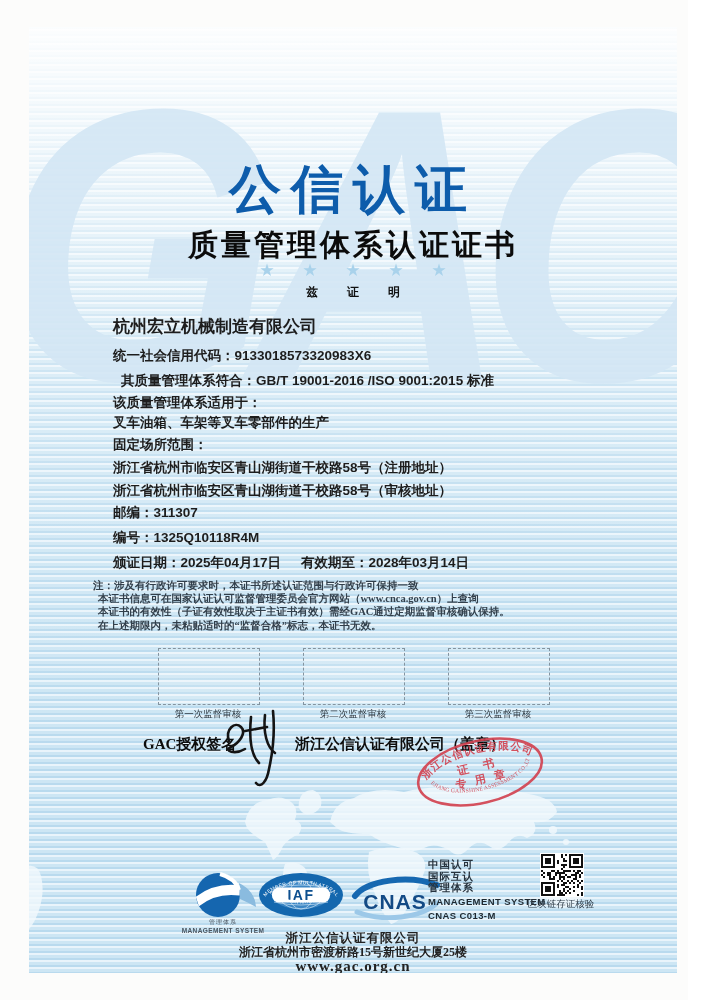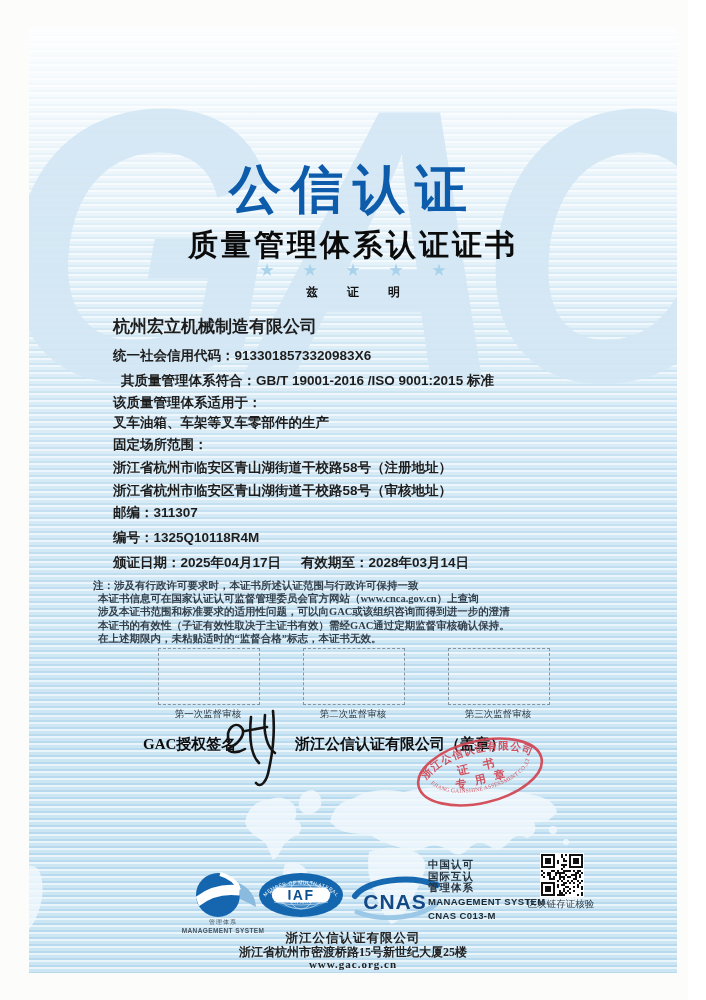--- a/index.html
+++ b/index.html
@@ -36,21 +36,21 @@
   .ms-cn{font-size:6px;letter-spacing:1px;}
   .ms-en{font-size:6.5px;font-weight:700;letter-spacing:.4px;}
   .accr{left:399px;top:832px;color:#27333e;}
   .accr .cn{font-family:Liberation Serif, serif;font-size:10.5px;font-weight:700;line-height:11.5px;letter-spacing:1px;}
   .accr .en{font-size:9.5px;font-weight:800;letter-spacing:.4px;margin-top:2.5px;color:#1d2830;}
   .qr{left:511px;top:826px;width:42px;height:42px;background:#fff;padding:1px;}
   .qr-caption{left:484px;top:871px;width:96px;text-align:center;font-family:"Liberation Serif",serif;font-size:9.5px;color:#2c3a46;}
   .footer-line{width:100%;text-align:center;font-family:"Liberation Serif",serif;font-weight:700;color:#222;}
   .f1{top:903px;font-size:12.5px;letter-spacing:1px;}
   .f2{top:917px;font-size:12px;}
-  .f3{top:931px;font-size:11px;letter-spacing:1px;}
+  .f3{top:931px;font-size:15px;letter-spacing:1px;}
 </style>
 </head>
 <body>
 
 <div class="page">
   <div class="cert">
 
     <div class="wordmark">GAC</div>
 
     <svg class="abs z1" style="left:0;top:745px;" width="648" height="175" viewBox="0 0 648 175">
@@ -85,21 +85,20 @@
       <div class="abs b-line" style="top:432px;">浙江省杭州市临安区青山湖街道干校路58号（注册地址）</div>
       <div class="abs b-line" style="top:455px;">浙江省杭州市临安区青山湖街道干校路58号（审核地址）</div>
       <div class="abs b-line" style="top:477px;">邮编：311307</div>
       <div class="abs b-line" style="top:502px;">编号：1325Q10118R4M</div>
       <div class="abs b-line" style="top:527px;">颁证日期：2025年04月17日</div>
       <div class="abs b-line" style="top:527px;left:272px;">有效期至：2028年03月14日</div>
 
       <div class="abs notes">
         <div>注：涉及有行政许可要求时，本证书所述认证范围与行政许可保持一致</div>
         <div>本证书信息可在国家认证认可监督管理委员会官方网站（www.cnca.gov.cn）上查询</div>
-        <div>涉及本证书范围和标准要求的适用性问题，可以向GAC或该组织咨询而得到进一步的澄清</div>
         <div>本证书的有效性（子证有效性取决于主证书有效）需经GAC通过定期监督审核确认保持。</div>
         <div>在上述期限内，未粘贴适时的“监督合格”标志，本证书无效。</div>
       </div>
 
       <div class="abs sbox" style="left:129px;"></div>
       <div class="abs sbox" style="left:274px;"></div>
       <div class="abs sbox" style="left:419px;"></div>
       <div class="abs sbox-label" style="left:128px;">第一次监督审核</div>
       <div class="abs sbox-label" style="left:273px;">第二次监督审核</div>
       <div class="abs sbox-label" style="left:418px;">第三次监督审核</div>

